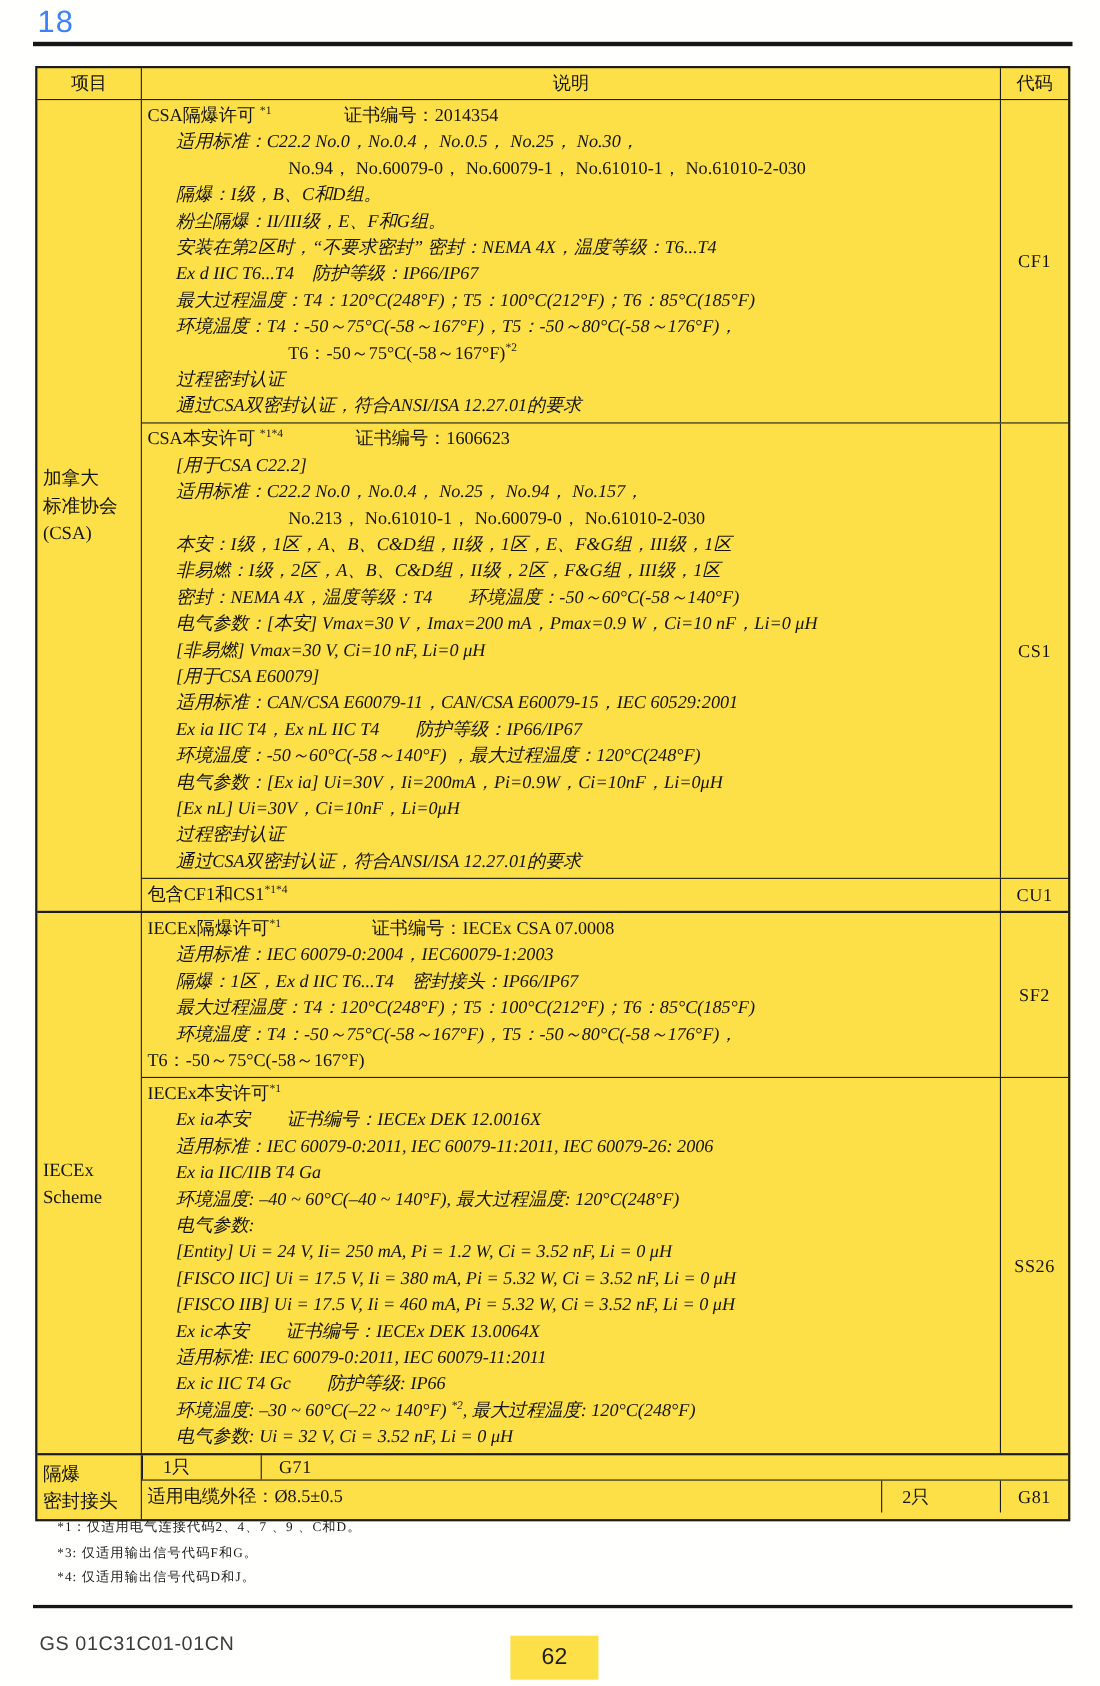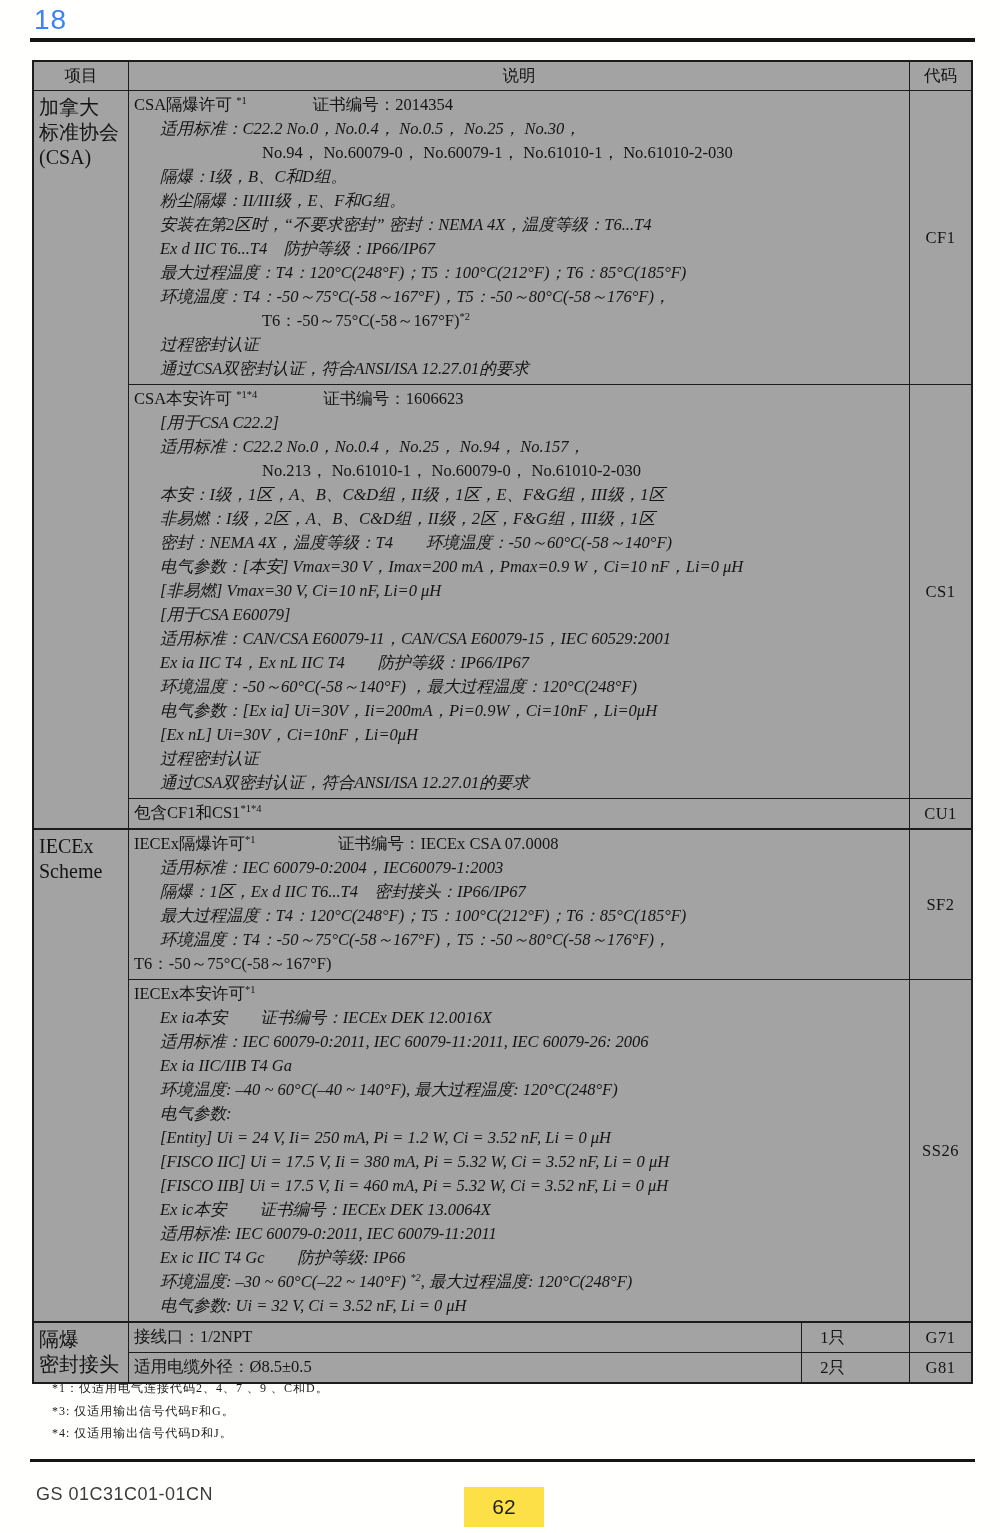--- a/index.html
+++ b/index.html
@@ -11,34 +11,34 @@
   .pageno{
     position:absolute;left:34px;top:4px;
     font-family:"Liberation Sans","DejaVu Sans",sans-serif;
     font-size:28px;color:#3b82f6;letter-spacing:1px;
   }
   .toprule{position:absolute;left:30px;top:38px;width:945px;height:4px;background:#151515;}
   .botrule{position:absolute;left:30px;top:1459px;width:945px;height:3px;background:#151515;}
 
   .tbl{
     position:absolute;left:32px;top:60px;width:941px;
-    border:2px solid #1c1c1c;box-sizing:border-box;background:#a3a3a3;
+    border:2px solid #1c1c1c;box-sizing:border-box;background:#fde047;
   }
   .hdr{display:flex;height:28px;border-bottom:1.5px solid #1c1c1c;font-size:16.5px;}
   .hc{display:flex;align-items:center;justify-content:center;box-sizing:border-box;}
   .hc-item{width:95px;border-right:1.5px solid #1c1c1c;}
   .hc-desc{flex:1;}
   .hc-code{width:62px;border-left:1.5px solid #1c1c1c;}
 
   .sec{display:flex;border-top:2px solid #1c1c1c;box-sizing:border-box;}
   .sec:first-of-type{border-top:none;}
   .item-cell{
     width:95px;border-right:1.5px solid #1c1c1c;box-sizing:border-box;
-    display:flex;flex-direction:column;justify-content:flex-start;
-    padding:4px 2px 4px 5px;font-size:20px;line-height:25px;
+    display:flex;flex-direction:column;justify-content:center;
+    padding:4px 2px 4px 5px;font-size:17px;line-height:25px;
   }
   .rows{flex:1;display:flex;flex-direction:column;min-width:0;}
   .row{display:flex;box-sizing:border-box;gap:46px;}
   .row + .row{border-top:1.5px solid #1c1c1c;}
   .desc-cell{
     flex:1;min-width:0;padding:2px 4px 3px 5px;
     font-size:16.5px;line-height:24px;
   }
   .line{white-space:pre-wrap;}
   .ind1{padding-left:26px;font-style:italic;}
@@ -176,23 +176,20 @@
             </div>
           </div>
         </div>
         <div class="sec">
           <div class="item-cell">
             <div>隔爆</div>
             <div>密封接头</div>
           </div>
           <div class="rows">
             <div class="row">
-              <div class="desc-cell">
-                <div class="line">接线口：1/2NPT</div>
-              </div>
               <div class="qty-cell">1只</div>
               <div class="code-cell">G71</div>
             </div>
             <div class="row">
               <div class="desc-cell">
                 <div class="line">适用电缆外径：Ø8.5±0.5</div>
               </div>
               <div class="qty-cell">2只</div>
               <div class="code-cell">G81</div>
             </div>

